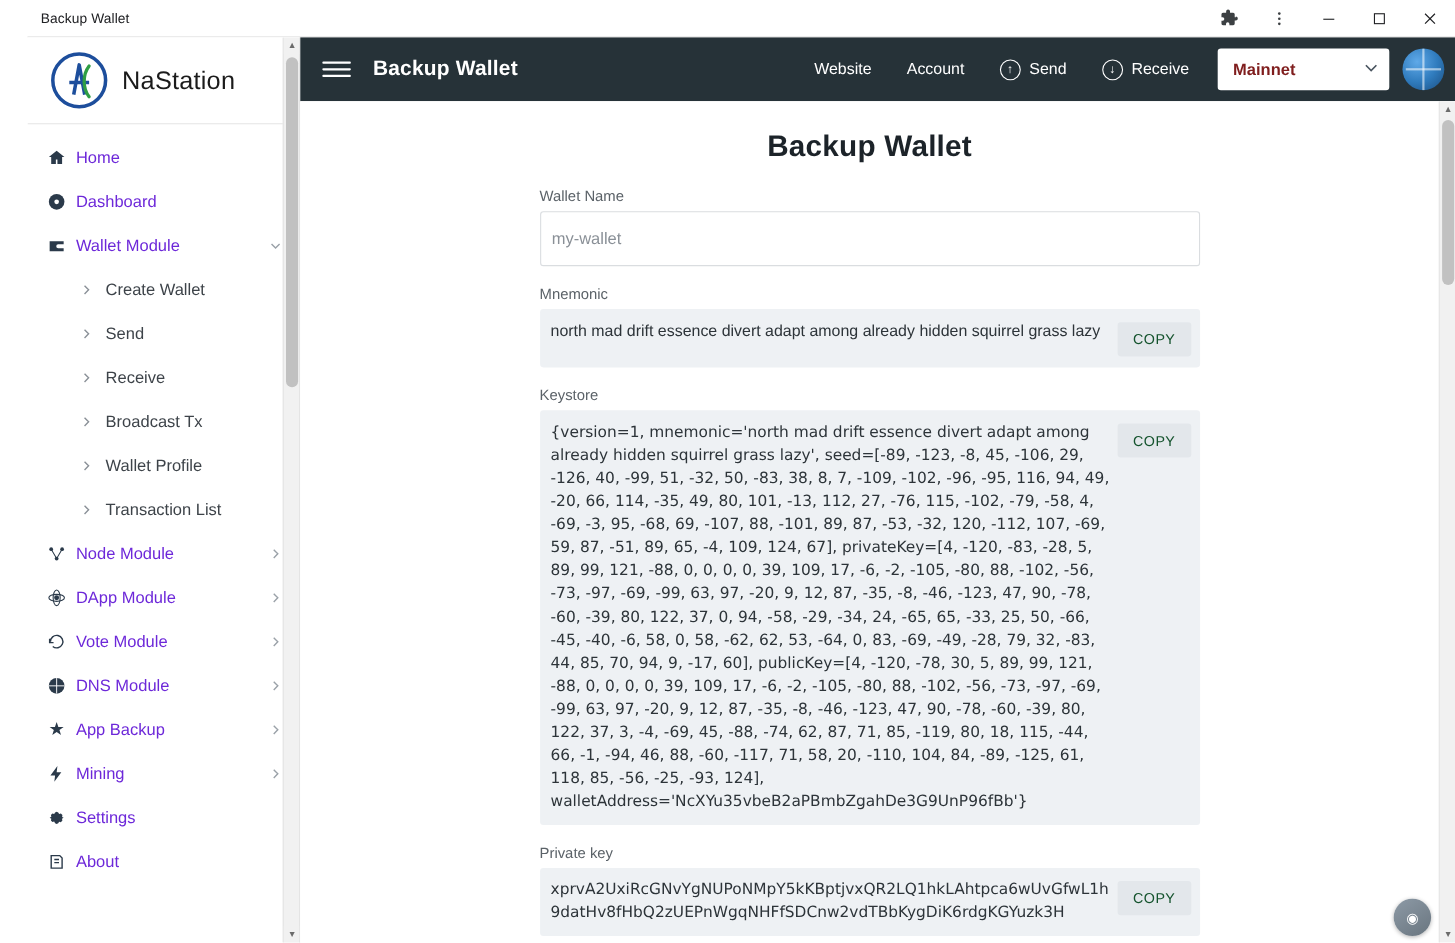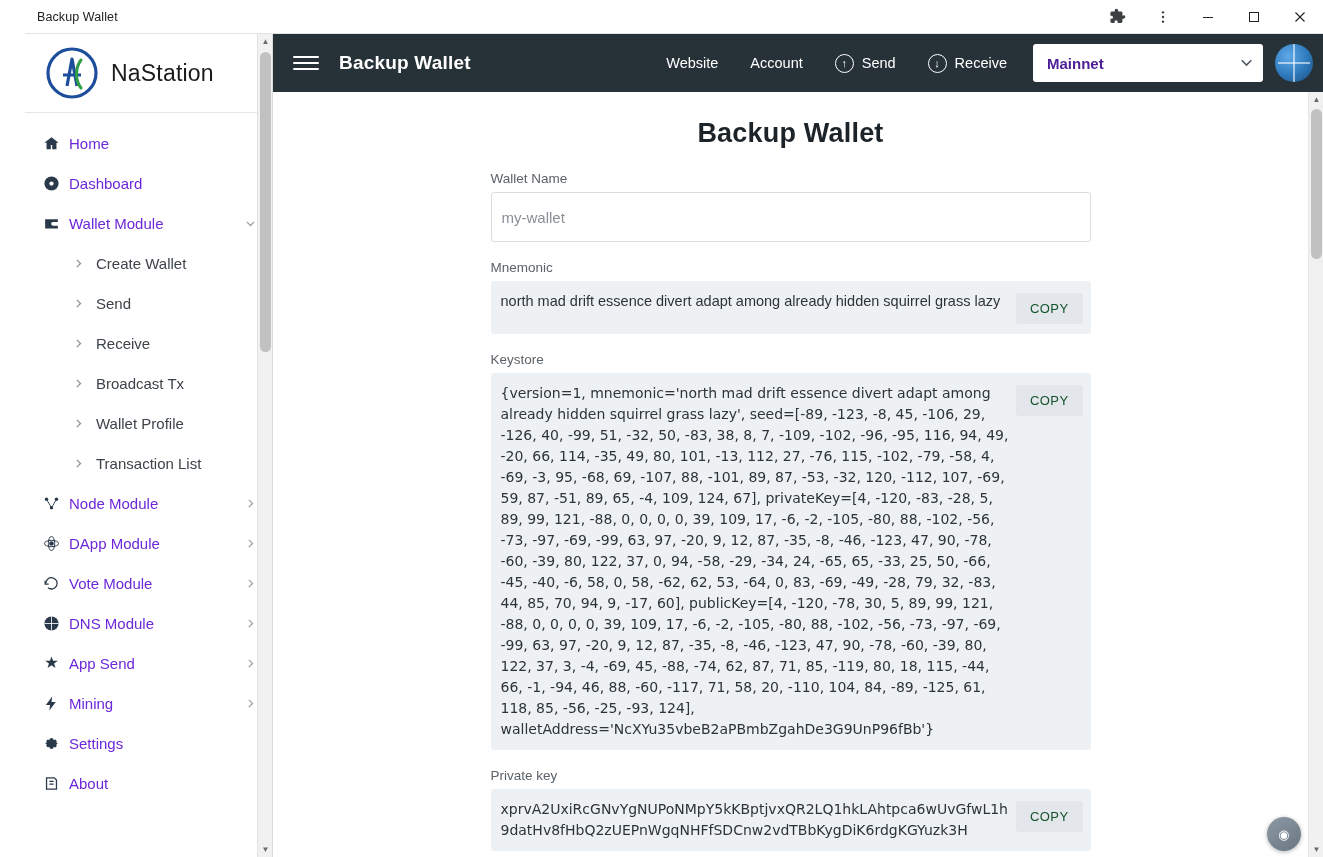--- a/index.html
+++ b/index.html
@@ -201,28 +201,28 @@
   }
   .ab-btn .cicon {
     width: 19px; height: 19px;
     border: 1.6px solid #fff;
     border-radius: 50%;
     display: flex; align-items: center; justify-content: center;
     font-size: 11px;
     line-height: 1;
   }
   .net-select {
-    width: 230px; height: 38px;
+    width: 156px; height: 38px;
     background: #ffffff;
     border-radius: 3px;
     margin-left: 10px;
     display: flex;
     align-items: center;
     padding: 0 10px 0 14px;
-    color: #4c1d95;
+    color: #7f1d1d;
     font-size: 15px;
     font-weight: 600;
     cursor: pointer;
   }
   .net-select .val { flex: 1; }
   .net-select .chev { color: #4a5560; font-size: 11px; }
   .globe {
     width: 38px; height: 38px;
     margin-left: 12px;
     border-radius: 50%;
@@ -556,21 +556,21 @@
               </svg>
           </div>
         </div>
 
         <div class="nav-item">
           <div class="nav-ico">
             <svg width="17" height="17" viewBox="0 0 24 24" fill="currentColor">
                 <path d="M12 2l2.2 6.2H21l-5.4 3.9 2 6.4L12 14.6 6.4 18.5l2-6.4L3 8.2h6.8z"></path>
               </svg>
           </div>
-          <div class="nav-label">App Send</div>
+          <div class="nav-label">App Backup</div>
           <div class="nav-chev">
             <svg width="11" height="11" viewBox="0 0 12 12">
                 <path d="M4.2 2l4 4-4 4" fill="none" stroke="currentColor" stroke-width="1.4"></path>
               </svg>
           </div>
         </div>
 
         <div class="nav-item">
           <div class="nav-ico">
             <svg width="17" height="17" viewBox="0 0 24 24" fill="currentColor">

